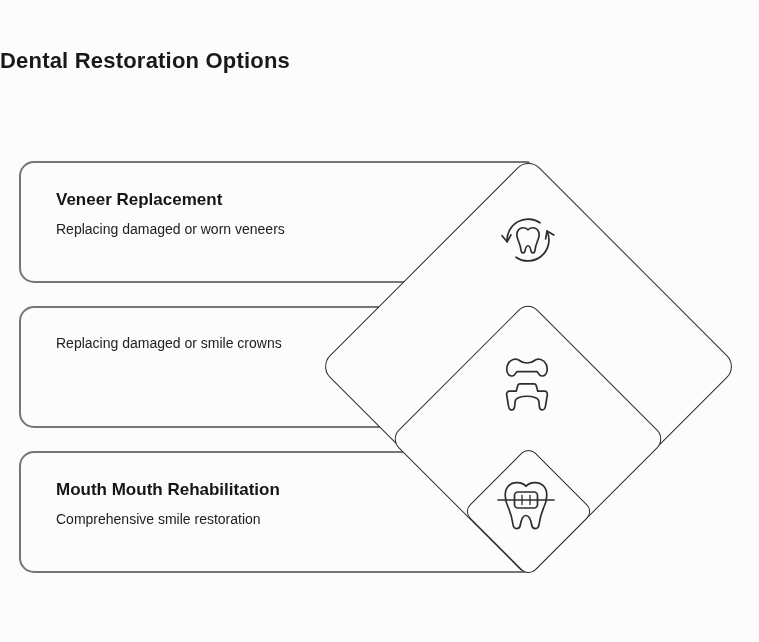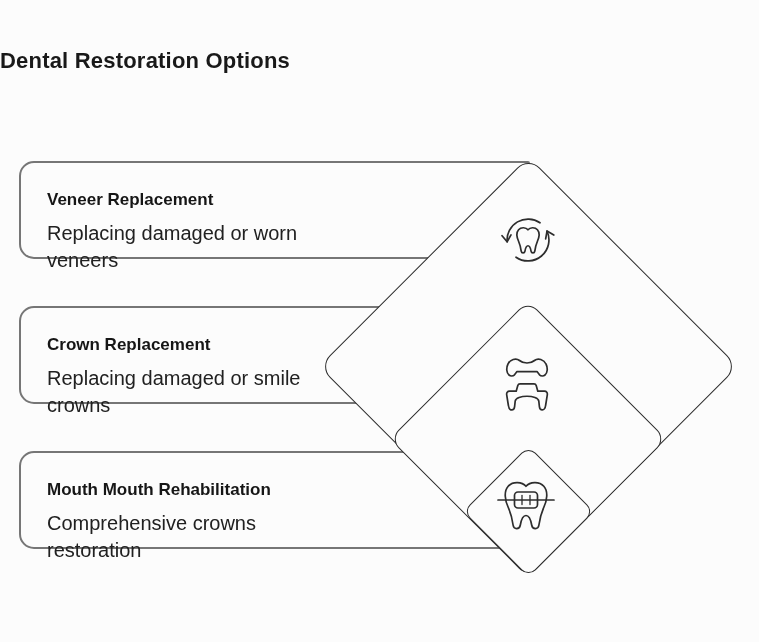--- a/index.html
+++ b/index.html
@@ -9,37 +9,37 @@
     background:var(--background,#fcfcfc);
     overflow:hidden;
     font-family:"Liberation Sans",sans-serif;
   }
   .title{
     position:absolute;top:48px;left:0;width:100%;
     text-align:left;font-size:22px;font-weight:700;
     color:var(--title-text,#191919);letter-spacing:.2px;
   }
   .card{
-    position:absolute;left:19px;width:511px;height:98px;
+    position:absolute;left:19px;width:511px;height:122px;
     border:2px solid var(--card-border,#767676);
     border-radius:15px 2px 2px 15px;
     box-sizing:border-box;
-    padding:26px 20px 0 26px;
+    padding:26px 20px 0 35px;
     background:transparent;
     z-index:1;
   }
   #card-0{top:161px}
   #card-1{top:306px}
   #card-2{top:451px}
   .card h3{
     margin:0 0 9px;font-size:17px;font-weight:700;line-height:1.3;
     color:var(--heading-text,#161616);
   }
   .card p{
-    margin:0;font-size:20px;line-height:1.35;width:262px;
+    margin:0;font-size:14px;line-height:1.35;width:262px;
     color:var(--body-text,#212121);
   }
   .diamond{
     position:absolute;
     transform:rotate(45deg);
     border:1.6px solid var(--diamond-border,#2c2c2c);
     background:var(--background,#fcfcfc);
     box-sizing:border-box;
   }
   #diamond-large{left:380px;top:218px;width:297px;height:297px;border-radius:16px;z-index:2;}
@@ -62,26 +62,25 @@
 
 <div id="canvas">
 
   <div class="title">Dental Restoration Options</div>
 
   <div class="card" id="card-0">
     <h3>Veneer Replacement</h3>
     <p>Replacing damaged or worn veneers</p>
   </div>
   <div class="card" id="card-1">
-    <h3>Crown Replacement</h3>
     <p>Replacing damaged or smile crowns</p>
   </div>
   <div class="card" id="card-2">
     <h3>Mouth Mouth Rehabilitation</h3>
-    <p>Comprehensive crowns restoration</p>
+    <p>Comprehensive smile restoration</p>
   </div>
 
   <div class="diamond" id="diamond-large"></div>
   <div class="diamond" id="diamond-medium"></div>
   <div class="diamond" id="diamond-small"></div>
 
   <div class="icon" id="icon-refresh">
     <svg width="56" height="56" viewBox="0 0 56 56">
       <g transform="translate(28,28)">
         <path d="M 12,-17.2 A 21,21 0 0 0 -20.9,1.8"></path>

